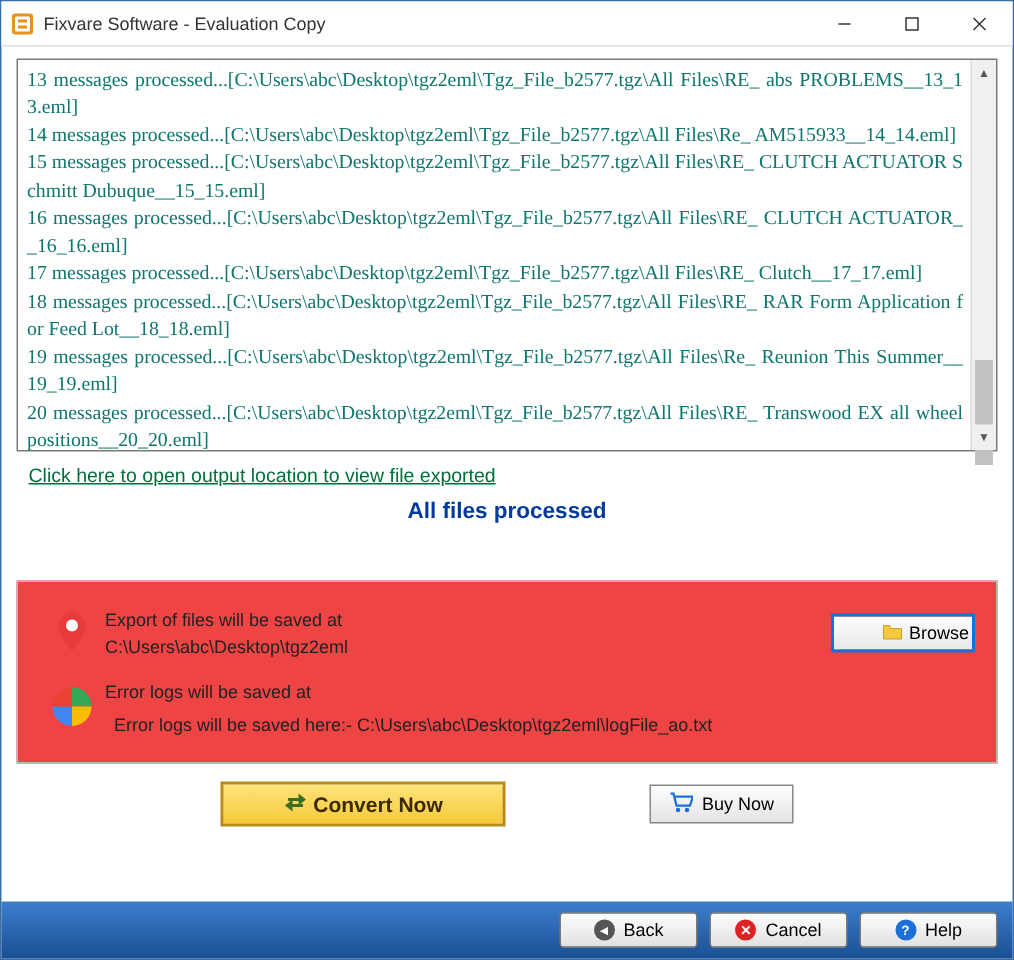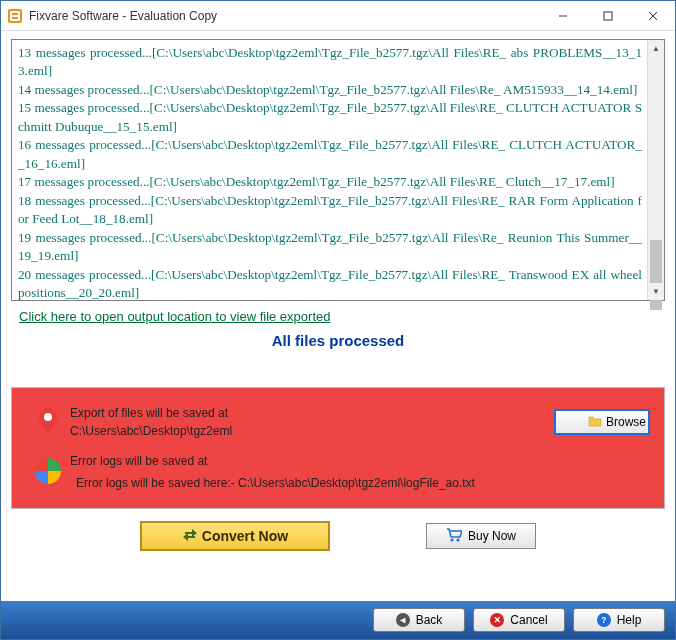--- a/index.html
+++ b/index.html
@@ -22,21 +22,21 @@
   .status-msg { text-align: center; color: #003a9c; font-weight: bold; font-size: 15px; padding: 2px 0 10px 0; }
   .gap { height: 28px; }
   .panel { margin: 0 2px 8px 2px; border: 1px solid #b8b8b8; background: #ef4444; padding: 10px 14px; }
   .panel-row { display: flex; align-items: center; padding: 6px 0; }
   .panel-row .icon-cell { width: 44px; display: flex; justify-content: center; }
   .panel-row .text-cell { flex: 1; font-size: 12px; color: #222; line-height: 1.5; }
   .panel-row .btn-cell { width: 110px; display: flex; justify-content: flex-end; }
   .browse-btn { width: 96px; height: 26px; border: 2px solid #1a6fd8; background: linear-gradient(#fdfdfd, #e8e8e8); display: flex; align-items: center; justify-content: center; gap: 4px; font-size: 12px; cursor: pointer; padding-left: 30px; }
   .action-row { display: flex; justify-content: center; gap: 96px; padding: 4px 0 10px 0; align-items: center; }
   .convert-btn { width: 190px; height: 30px; border: 2px solid #b88a1a; background: linear-gradient(#ffe47a, #f5c93b); display: flex; align-items: center; justify-content: center; font-weight: bold; font-size: 14px; color: #3b2a00; cursor: pointer; gap: 4px; }
-  .buy-btn { width: 110px; height: 26px; border: 1px solid #888; background: linear-gradient(#fdfdfd, #e4e4e4); display: flex; align-items: center; justify-content: center; gap: 6px; font-size: 12px; cursor: pointer; }
+  .buy-btn { width: 96px; height: 26px; border: 1px solid #888; background: linear-gradient(#fdfdfd, #e4e4e4); display: flex; align-items: center; justify-content: center; gap: 6px; font-size: 12px; cursor: pointer; }
   .footer { height: 38px; background: linear-gradient(#3c7fcf, #1b4e92); display: flex; align-items: center; justify-content: flex-end; padding: 0 10px; gap: 8px; }
   .footer-btn { width: 92px; height: 24px; background: linear-gradient(#fdfdfd, #e1e1e1); border: 1px solid #7a7a7a; border-radius: 3px; display: flex; align-items: center; justify-content: center; gap: 6px; font-size: 12px; cursor: pointer; }
   .footer-btn .circ { width: 14px; height: 14px; border-radius: 50%; display: inline-flex; align-items: center; justify-content: center; color: #fff; font-size: 9px; font-weight: bold; }
 </style>
 </head>
 <body>
 
 <div class="window">
 
   <div class="titlebar">

